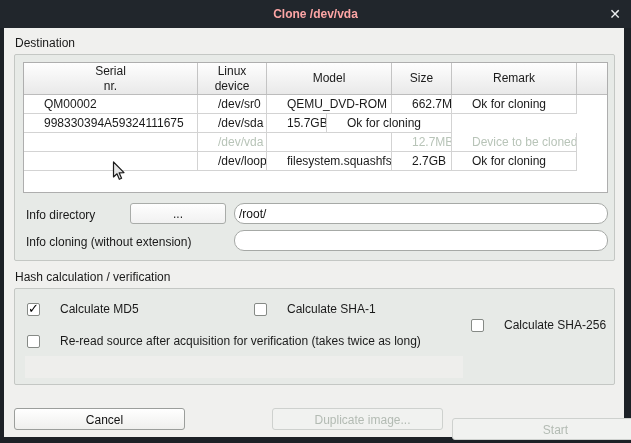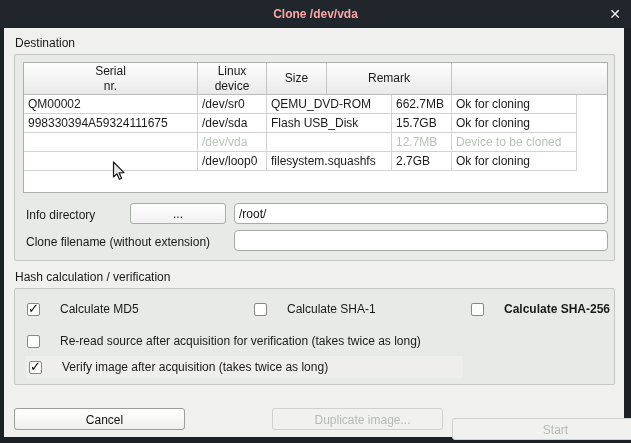--- a/index.html
+++ b/index.html
@@ -42,46 +42,46 @@
     box-sizing:border-box;border-right:1px solid #c4c4c4;
     display:flex;align-items:center;justify-content:center;
     text-align:center;white-space:pre-line;line-height:1.25;
   }
   .c-serial{width:174px;} .c-device{width:69px;} .c-model{width:125px;}
   .c-size{width:60px;} .c-remark{width:125px;}
   .c-fill{flex:1;border-right:none;}
   .tbl-row{display:flex;width:553px;height:19px;}
   .td{
     box-sizing:border-box;border-right:1px solid #d3d3d3;border-bottom:1px solid #d3d3d3;
-    padding:0 4px;line-height:18px;white-space:nowrap;overflow:hidden;
+    padding:0 20px;line-height:18px;white-space:nowrap;overflow:hidden;
   }
   .disabled-row .td{color:#b8c4b8;}
 
   
   .field-label{position:absolute;color:#191919;}
   #info-dir-label{left:11px;top:153px;}
   #info-fn-label{left:11px;top:180px;}
   .mini-btn{
     position:absolute;left:115px;top:148px;width:96px;height:21px;box-sizing:border-box;
     background:linear-gradient(#fefefe,#f1f1f1);border:1px solid #a9aca9;border-radius:3px;
     font:inherit;text-align:center;line-height:19px;color:#222;
   }
   .text-input{
     position:absolute;box-sizing:border-box;height:21px;
-    background:#ffffff;border:1px solid #a6a9a6;border-radius:4px;
+    background:#ffffff;border:1px solid #a6a9a6;border-radius:10px;
     font:inherit;padding:0 4px;color:#111;outline:none;
   }
   #info-dir-input{left:219px;top:148px;width:374px;}
   #info-fn-input{left:219px;top:175px;width:374px;}
 
   
   .cb-item{position:absolute;display:flex;align-items:center;gap:20px;height:16px;justify-content:center;}
   #cb-md5{left:12px;top:12px;}
   #cb-sha1{left:239px;top:12px;}
-  #cb-sha256{left:456px;top:12px;font-weight:bold;}
+  #cb-sha256{left:456px;top:28px;}
   #cb-reread{left:12px;top:44px;}
   #cb-verify{left:14px;top:70px;}
   .focus-strip{position:absolute;left:10px;top:67px;width:438px;height:22px;background:#eeeeec;}
   .checkbox{
     width:13px;height:13px;box-sizing:border-box;flex:none;position:relative;
     background:#ffffff;border:1px solid #868a86;border-radius:2px;
   }
   .checkbox.checked::after{
     content:"✓";position:absolute;left:0px;top:-3px;
     font-size:13px;font-weight:bold;color:#000;
@@ -114,37 +114,37 @@
 
     <div class="group-label" id="dest-label">Destination</div>
     <div class="groupbox" id="dest-box">
 
       <div id="dev-table">
         <div class="tbl-header">
           <div class="th c-serial">Serial
 nr.</div>
           <div class="th c-device">Linux
 device</div>
+          <div class="th c-model">Model</div>
           <div class="th c-size">Size</div>
           <div class="th c-remark">Remark</div>
           <div class="th c-fill"></div>
         </div>
 
         <div class="tbl-row">
           <div class="td c-serial">QM00002</div>
           <div class="td c-device">/dev/sr0</div>
           <div class="td c-model">QEMU_DVD-ROM</div>
           <div class="td c-size">662.7MB</div>
           <div class="td c-remark">Ok for cloning</div>
         </div>
 
         <div class="tbl-row">
           <div class="td c-serial">998330394A59324111675</div>
           <div class="td c-device">/dev/sda</div>
-          <div class="td c-model">Flash USB_Disk</div>
           <div class="td c-size">15.7GB</div>
           <div class="td c-remark">Ok for cloning</div>
         </div>
 
         <div class="tbl-row disabled-row">
           <div class="td c-serial"></div>
           <div class="td c-device">/dev/vda</div>
           <div class="td c-model"></div>
           <div class="td c-size">12.7MB</div>
           <div class="td c-remark">Device to be cloned</div>
@@ -156,21 +156,21 @@
           <div class="td c-model">filesystem.squashfs</div>
           <div class="td c-size">2.7GB</div>
           <div class="td c-remark">Ok for cloning</div>
         </div>
       </div>
 
       <div class="field-label" id="info-dir-label">Info directory</div>
       <button class="mini-btn">...</button>
       <input class="text-input" id="info-dir-input" type="text" value="/root/" style="">
 
-      <div class="field-label" id="info-fn-label">Clone filename (without extension)</div>
+      <div class="field-label" id="info-fn-label">Info cloning (without extension)</div>
       <input class="text-input" id="info-fn-input" type="text" value="" style="">
     </div>
 
     <div class="group-label" id="hash-label">Hash calculation / verification</div>
     <div class="groupbox" id="hash-box">
       <div class="focus-strip"></div>
 
       <div class="cb-item" id="cb-md5">
         <span class="checkbox checked"></span>
         <span>Calculate MD5</span>
@@ -179,24 +179,20 @@
         <span class="checkbox"></span>
         <span>Calculate SHA-1</span>
       </div>
       <div class="cb-item" id="cb-sha256">
         <span class="checkbox"></span>
         <span>Calculate SHA-256</span>
       </div>
       <div class="cb-item" id="cb-reread">
         <span class="checkbox"></span>
         <span>Re-read source after acquisition for verification (takes twice as long)</span>
-      </div>
-      <div class="cb-item" id="cb-verify">
-        <span class="checkbox checked"></span>
-        <span>Verify image after acquisition (takes twice as long)</span>
       </div>
     </div>
 
     <button class="btn btn-enabled" id="cancel-btn">Cancel</button>
     <button class="btn btn-disabled" id="dup-btn" aria-disabled="true">Duplicate image...</button>
     <button class="btn btn-disabled" id="start-btn" aria-disabled="true">Start</button>
   </div>
 
   <svg class="cursor" viewBox="0 0 14 21">
     <path d="M1.5,1 L1.5,16 L5,12.8 L7.3,18.3 L9.6,17.3 L7.2,11.9 L12,11.6 Z" fill="#e6e6e6" stroke="#1b1b1b" stroke-width="1.2" stroke-linejoin="round"></path>

